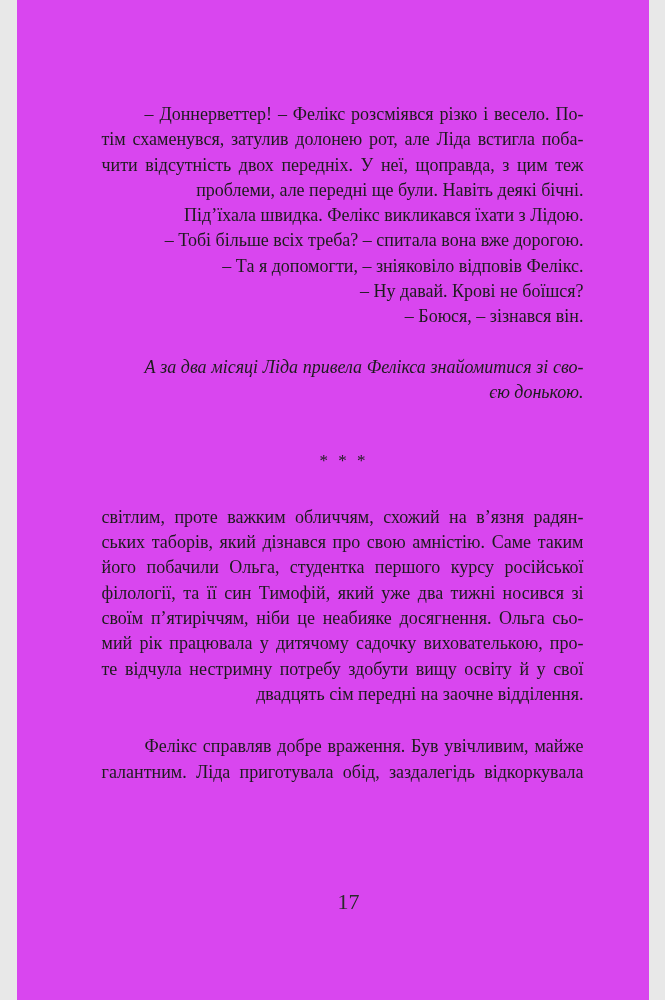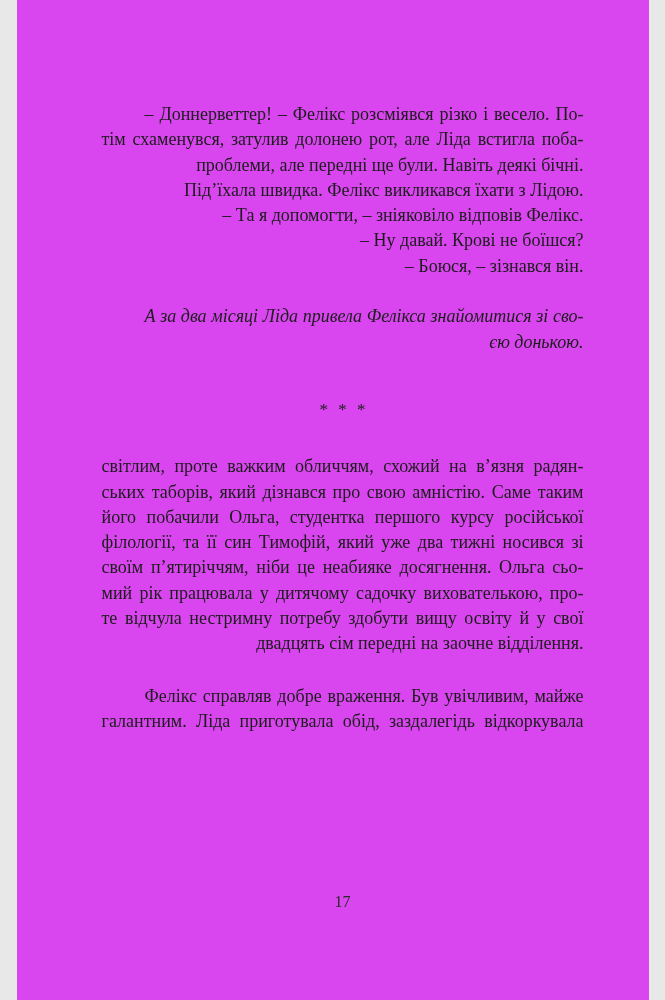--- a/index.html
+++ b/index.html
@@ -40,43 +40,47 @@
   .separator {
     margin: 42px 0 32px 0;
     text-align: center;
     font-size: 17px;
     letter-spacing: 3px;
     text-indent: 3px;
     color: #1c1c1c;
   }
   .page-number {
     position: absolute;
-    left: 10px;
+    left: 16px;
     top: 889px;
     width: 100%;
     text-align: center;
-    font-size: 16px;
+    font-size: 22px;
     line-height: 25px;
     color: #2a2a2a;
   }
 </style>
 </head>
 <body>
 
 <div class="page">
   <div class="text-block">
 
     <div class="para">
       <div class="line j ind">– Доннерветтер! – Фелікс розсміявся різко і весело. По-</div>
       <div class="line j">тім схаменувся, затулив долонею рот, але Ліда встигла поба-</div>
+      <div class="line j">чити відсутність двох передніх. У неї, щоправда, з цим теж</div>
       <div class="line">проблеми, але передні ще були. Навіть деякі бічні.</div>
     </div>
 
     <div class="para">
       <div class="line ind">Під’їхала швидка. Фелікс викликався їхати з Лідою.</div>
+    </div>
+    <div class="para">
+      <div class="line ind">– Тобі більше всіх треба? – спитала вона вже дорогою.</div>
     </div>
     <div class="para">
       <div class="line ind">– Та я допомогти, – зніяковіло відповів Фелікс.</div>
     </div>
     <div class="para">
       <div class="line ind">– Ну давай. Крові не боїшся?</div>
     </div>
     <div class="para">
       <div class="line ind">– Боюся, – зізнався він.</div>
     </div>

